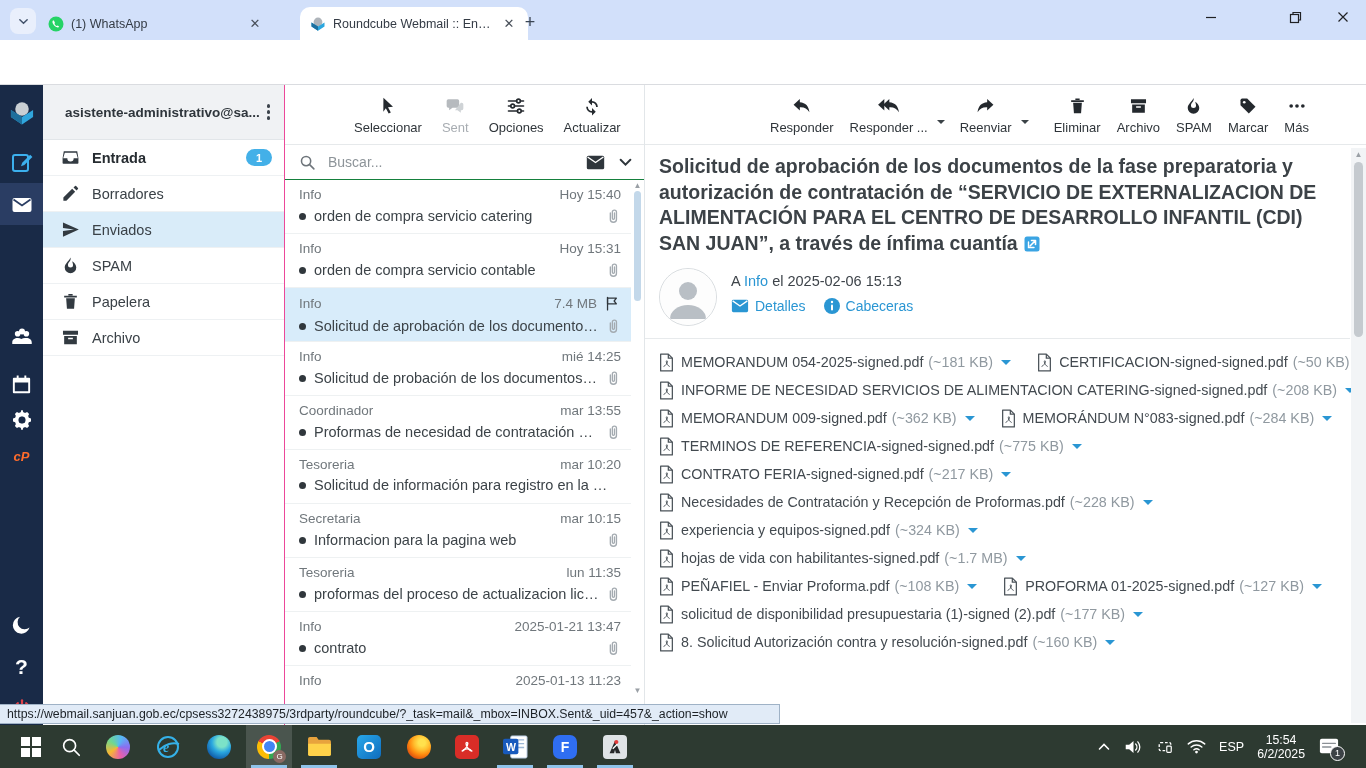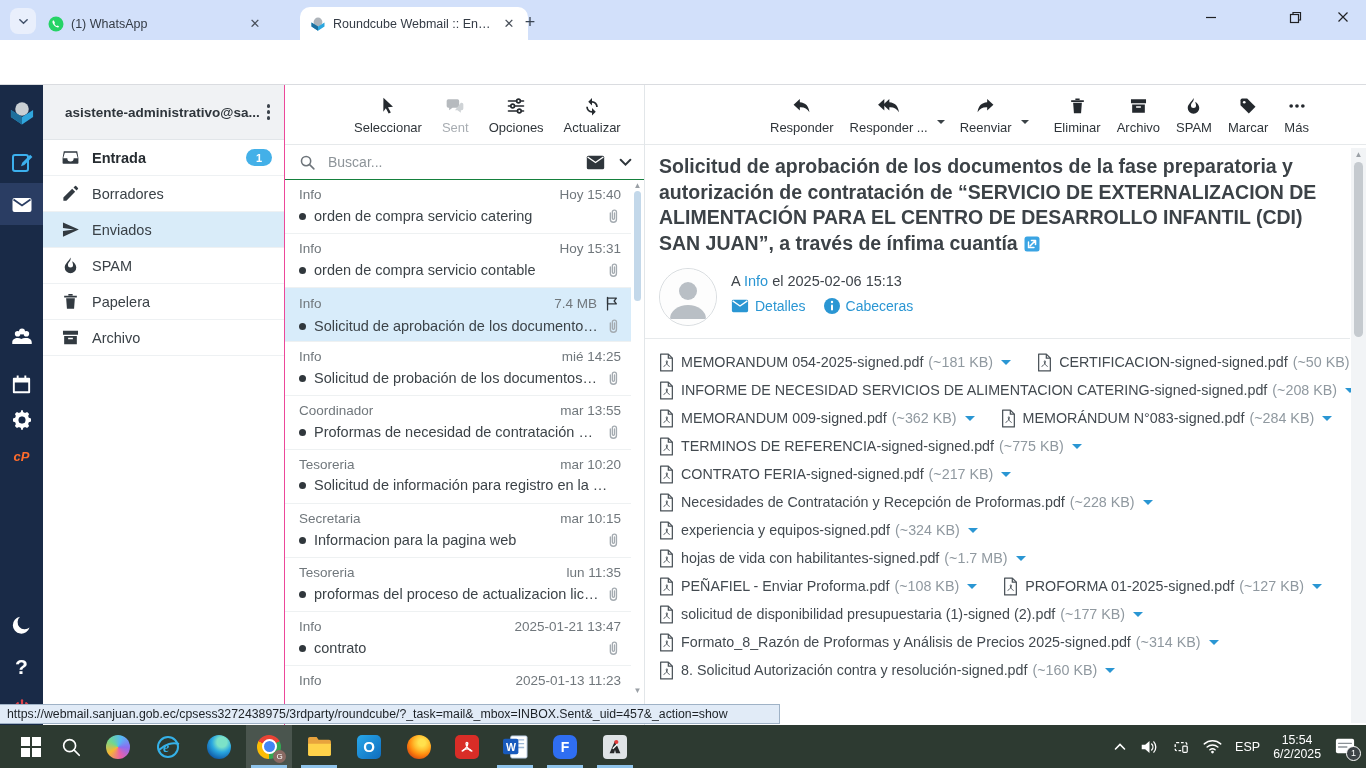--- a/index.html
+++ b/index.html
@@ -99,21 +99,21 @@
   
   .statusbar{position:absolute;left:0;top:704px;width:780px;height:20px;background:#e1ebf7;border:1px solid #9fb2c6;border-left:0;
              box-sizing:border-box;font-size:12.3px;color:#1c2126;line-height:18px;padding-left:7px;white-space:nowrap;overflow:hidden;}
 
   
   .taskbar{position:absolute;left:0;top:725px;width:1366px;height:43px;background:#2d3a31;}
   .tk{position:absolute;top:0;width:46px;height:43px;display:flex;align-items:center;justify-content:center;}
   .tk.open::after{content:"";position:absolute;left:5px;right:5px;bottom:0;height:3px;background:#8fc3ea;}
   .tk.focused{background:rgba(255,255,255,.14);}
   .tile{width:24px;height:24px;border-radius:5px;display:flex;align-items:center;justify-content:center;}
-  .tray{position:absolute;right:0;top:0;height:43px;display:flex;align-items:center;gap:13px;padding-right:10px;color:#fff;}
+  .tray{position:absolute;right:0;top:0;height:43px;display:flex;align-items:center;gap:13px;padding-right:26px;color:#fff;}
   .clock{font-size:12.3px;line-height:14px;text-align:center;}
   .notif{position:relative;width:22px;height:20px;}
   .notifbadge{position:absolute;right:-5px;bottom:-4px;width:13px;height:13px;border-radius:50%;background:#3c4246;color:#fff;
               font-size:9px;display:flex;align-items:center;justify-content:center;border:1px solid #fff;}
 </style>
 </head>
 <body>
 
 <div id="screen">
 
@@ -895,37 +895,20 @@
             <span class="attitems">
 
             <span class="attitem">
                   <span class="ico">
                     <svg width="15" height="19" viewBox="0 0 20 26" fill="none" stroke="#4a5258" stroke-width="1.7">
                     <path d="M2 1.5h10.5L18 7v17.5H2z" stroke-linejoin="round"></path>
                     <path d="M12.5 1.5V7H18"></path>
                     <path d="M6 18.5c2.3-.8 5.3-4.6 5.3-6.8 0-1.5-1.6-1.5-1.6 0 0 2.2 2.3 6 4.6 6.8" stroke-width="1.3"></path>
                   </svg>
                   </span>
-                  <span class="attname">Formato_8_Razón de Proformas y Análisis de Precios 2025-signed.pdf</span>
-                  <span class="attsize">(~314 KB)</span>
-                  <span class="attcaret"></span>
-                </span>
-            </span>
-          </div>
-          <div class="attrow">
-            <span class="attitems">
-
-            <span class="attitem">
-                  <span class="ico">
-                    <svg width="15" height="19" viewBox="0 0 20 26" fill="none" stroke="#4a5258" stroke-width="1.7">
-                    <path d="M2 1.5h10.5L18 7v17.5H2z" stroke-linejoin="round"></path>
-                    <path d="M12.5 1.5V7H18"></path>
-                    <path d="M6 18.5c2.3-.8 5.3-4.6 5.3-6.8 0-1.5-1.6-1.5-1.6 0 0 2.2 2.3 6 4.6 6.8" stroke-width="1.3"></path>
-                  </svg>
-                  </span>
                   <span class="attname">8. Solicitud Autorización contra y resolución-signed.pdf</span>
                   <span class="attsize">(~160 KB)</span>
                   <span class="attcaret"></span>
                 </span>
             </span>
           </div>
         </div>
     </div>
 
     <div class="rscroll">

